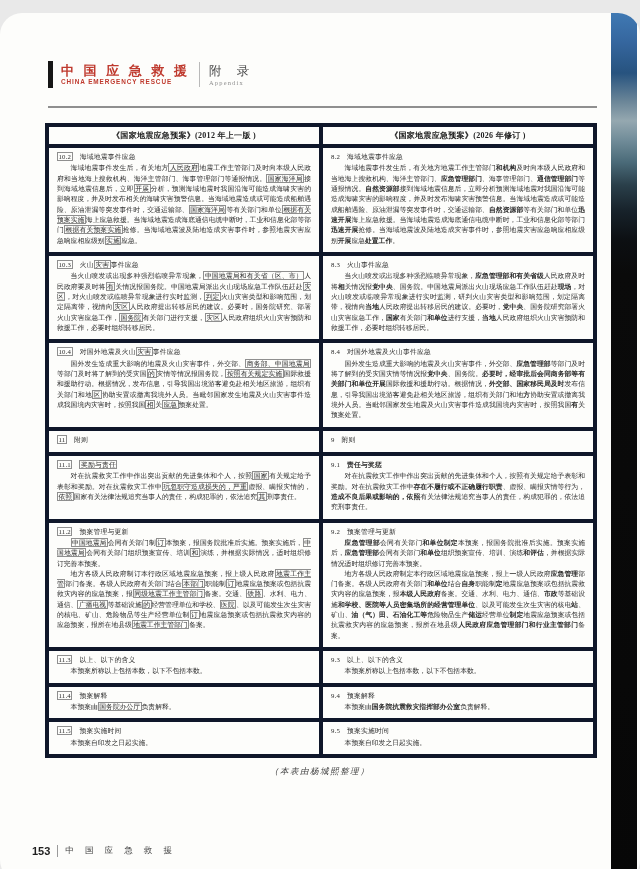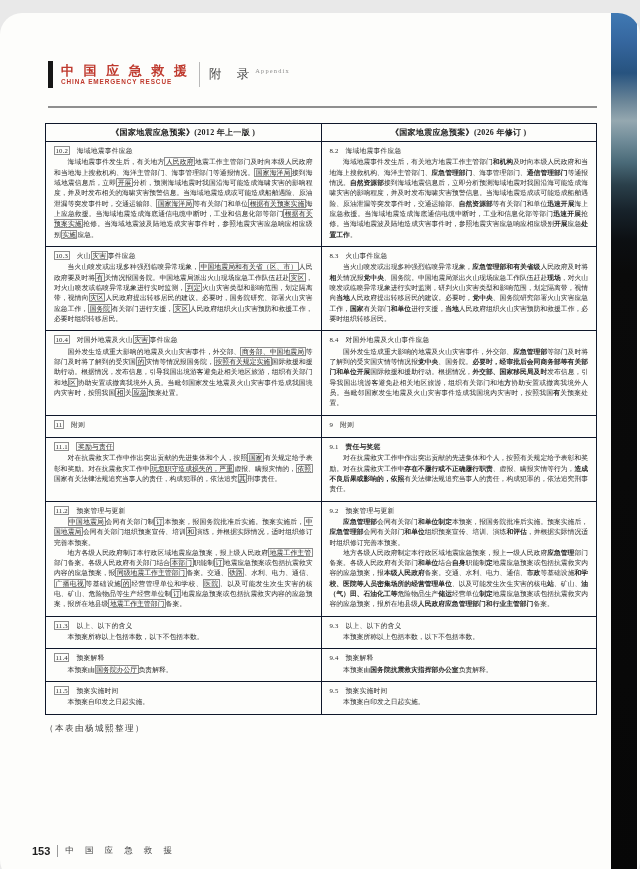--- a/index.html
+++ b/index.html
@@ -17,39 +17,39 @@
       #95a8b0 12.4%, #6e8a97 14.8%, #4a6a78 17.2%, #2a3f4a 19.8%,
       #17222a 22.8%, #0c0f12 26.2%, #0a0a0a 30%, #070707 100%);
   }
   
   .masthead { position:absolute; left:48px; top:48px; display:flex; align-items:center; }
   .masthead-bar { width:5px; height:27px; background:#161616; margin-right:8px; }
   .brand-block { display:flex; flex-direction:column; }
   .brand-cn { color:var(--brand-red,#bf3a2e); font-weight:bold; font-size:13px; letter-spacing:3px; font-family:"Liberation Sans",sans-serif; line-height:1.15; white-space:nowrap; }
   .brand-en { color:var(--brand-red,#bf3a2e); font-weight:bold; font-size:6.4px; letter-spacing:0.9px; font-family:"Liberation Sans",sans-serif; }
   .masthead-divider { width:1px; height:25px; background:#b9b9b9; margin:0 9px; }
-  .section-block { display:flex; flex-direction:row; }
+  .section-block { display:flex; flex-direction:column; }
   .section-cn { color:#4b4b4b; font-size:12.5px; letter-spacing:6px; line-height:1.2; white-space:nowrap; }
   .section-en { color:#8d8d8d; font-size:6.4px; letter-spacing:1.2px; }
   .head-rule { position:absolute; left:48px; top:93px; width:549px; height:2px; background:#8f8f8f; }
 
   
   .table-wrap { position:absolute; left:45px; top:110px; width:552px; }
   table.cmp { width:100%; border-collapse:collapse; table-layout:fixed; }
-  .cmp th, .cmp td { border:1px solid #0f172a; vertical-align:top; }
+  .cmp th, .cmp td { border:4px solid #0f172a; vertical-align:top; }
   .cmp th {
     font-size:8px; font-weight:bold; text-align:center; padding:3px 2px;
     color:#222; font-family:"Liberation Serif", serif; letter-spacing:0.3px;
   }
   .cmp td { padding:4px 8px 6px; font-size:6.8px; line-height:1.52; color:#2b2b2b; }
   .heading { margin-bottom:1px; letter-spacing:0.2px; }
   .para { text-indent:2em; text-align:justify; }
   .seg-del { border:0.8px solid #8f8f8f; padding:0 0.5px; }
   .seg-add { font-weight:bold; font-family:"Liberation Sans",sans-serif; }
-  .caption { text-align:left; font-size:8.5px; color:#3c3c3c; letter-spacing:1.5px; margin-top:8px; padding-right:2px; }
+  .caption { text-align:center; font-size:8.5px; font-style:italic; color:#3c3c3c; letter-spacing:1.5px; margin-top:8px; padding-right:2px; }
 
   
   .footer { position:absolute; left:32px; top:832px; display:flex; align-items:center; }
   .page-num { font-weight:bold; font-size:11px; color:#1f1f1f; font-family:"Liberation Sans",sans-serif; }
   .footer-divider { width:1px; height:12px; background:#9a9a9a; margin:0 7px; }
   .footer-brand { font-size:8.5px; letter-spacing:4.5px; color:#3d3d3d; white-space:nowrap; }
 </style>
 </head>
 <body>
 

